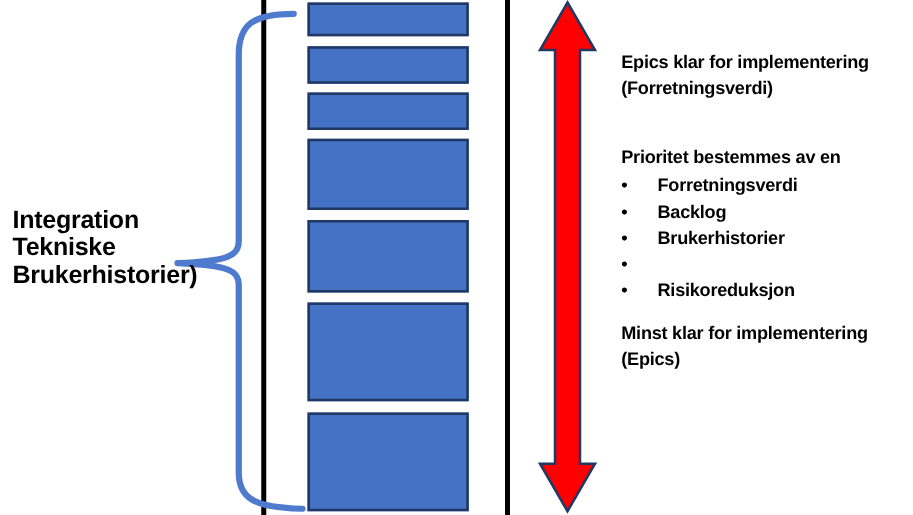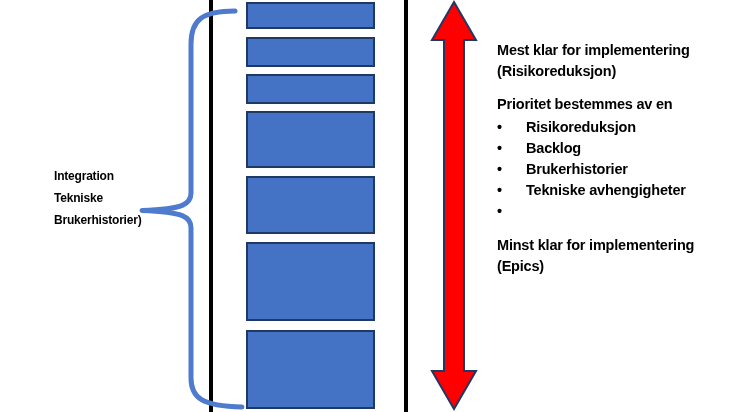--- a/index.html
+++ b/index.html
@@ -32,31 +32,30 @@
     stroke-linejoin:round;
   }
   .arrow-svg{position:absolute;left:424px;top:0;width:64px;height:412px;}
   .arrow-poly{
     fill:var(--arrow-fill,#fe0000);
     stroke:var(--arrow-border,#1f3864);
     stroke-width:2;
   }
   .left-label{
     position:absolute;left:10px;top:165px;width:180px;
-    font-size:12px;font-weight:bold;line-height:22px;
+    font-size:20px;font-weight:bold;line-height:22px;
     letter-spacing:-0.2px;
-    margin-left:44px;
   }
   .right-panel{
     position:absolute;left:497px;top:40px;width:233px;
     font-size:14.5px;font-weight:bold;line-height:21px;
     letter-spacing:-0.2px;
   }
   .right-panel .line{white-space:nowrap;}
-  .priority-heading{margin-top:12px;}
+  .priority-heading{margin-top:34px;}
   .priority-list{
     list-style:none;margin:2px 0 0 0;padding:0;
   }
   .priority-list li{
     display:flex;line-height:21px;
   }
   .priority-list .dot{
     width:29px;flex:0 0 29px;
   }
   .bottom-heading{margin-top:13px;}
@@ -88,45 +87,45 @@
   </svg>
 
   <div class="left-label">
       <div class="line">Integration</div>
       <div class="line">Tekniske</div>
       <div class="line">Brukerhistorier)</div>
     </div>
 
   <div class="right-panel">
     <div>
-      <div class="line">Mest klar for implementering</div>
-      <div class="line">(Risikoreduksjon)</div>
+      <div class="line">Epics klar for implementering</div>
+      <div class="line">(Forretningsverdi)</div>
     </div>
     <div class="priority-heading">
       <div class="line">Prioritet bestemmes av en</div>
     </div>
     <ul class="priority-list">
         <li>
           <span class="dot">•</span>
-          <span>Risikoreduksjon</span>
+          <span>Forretningsverdi</span>
         </li>
         <li>
           <span class="dot">•</span>
           <span>Backlog</span>
         </li>
         <li>
           <span class="dot">•</span>
           <span>Brukerhistorier</span>
         </li>
         <li>
           <span class="dot">•</span>
-          <span>Tekniske avhengigheter</span>
         </li>
         <li>
           <span class="dot">•</span>
+          <span>Risikoreduksjon</span>
         </li>
       </ul>
     <div class="bottom-heading">
       <div class="line">Minst klar for implementering</div>
       <div class="line">(Epics)</div>
     </div>
   </div>
 
 </div>
 

